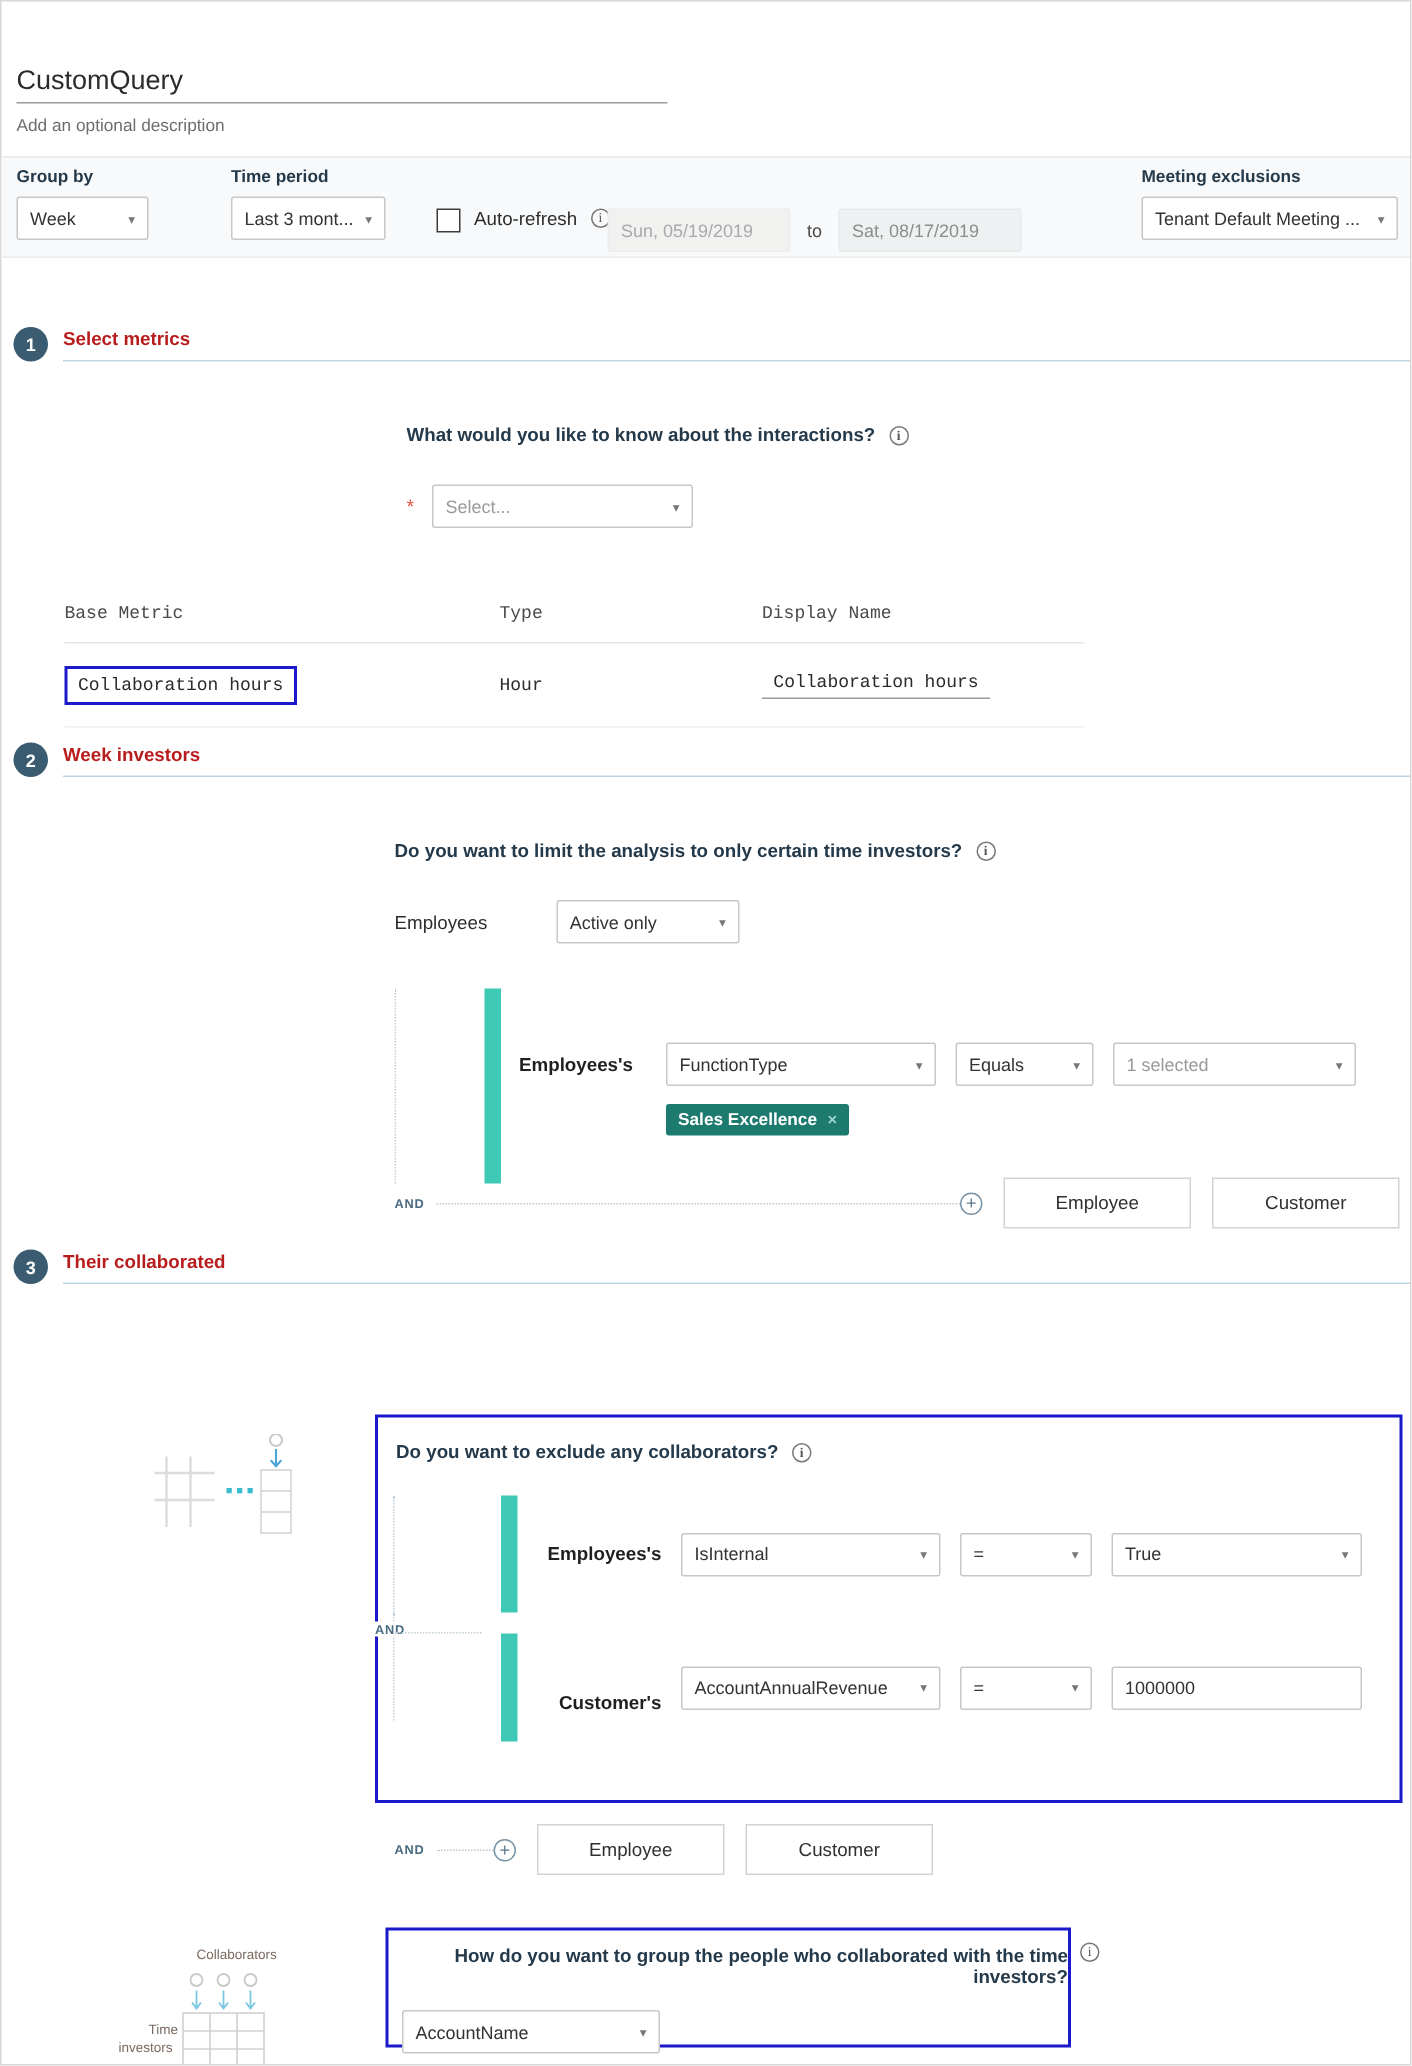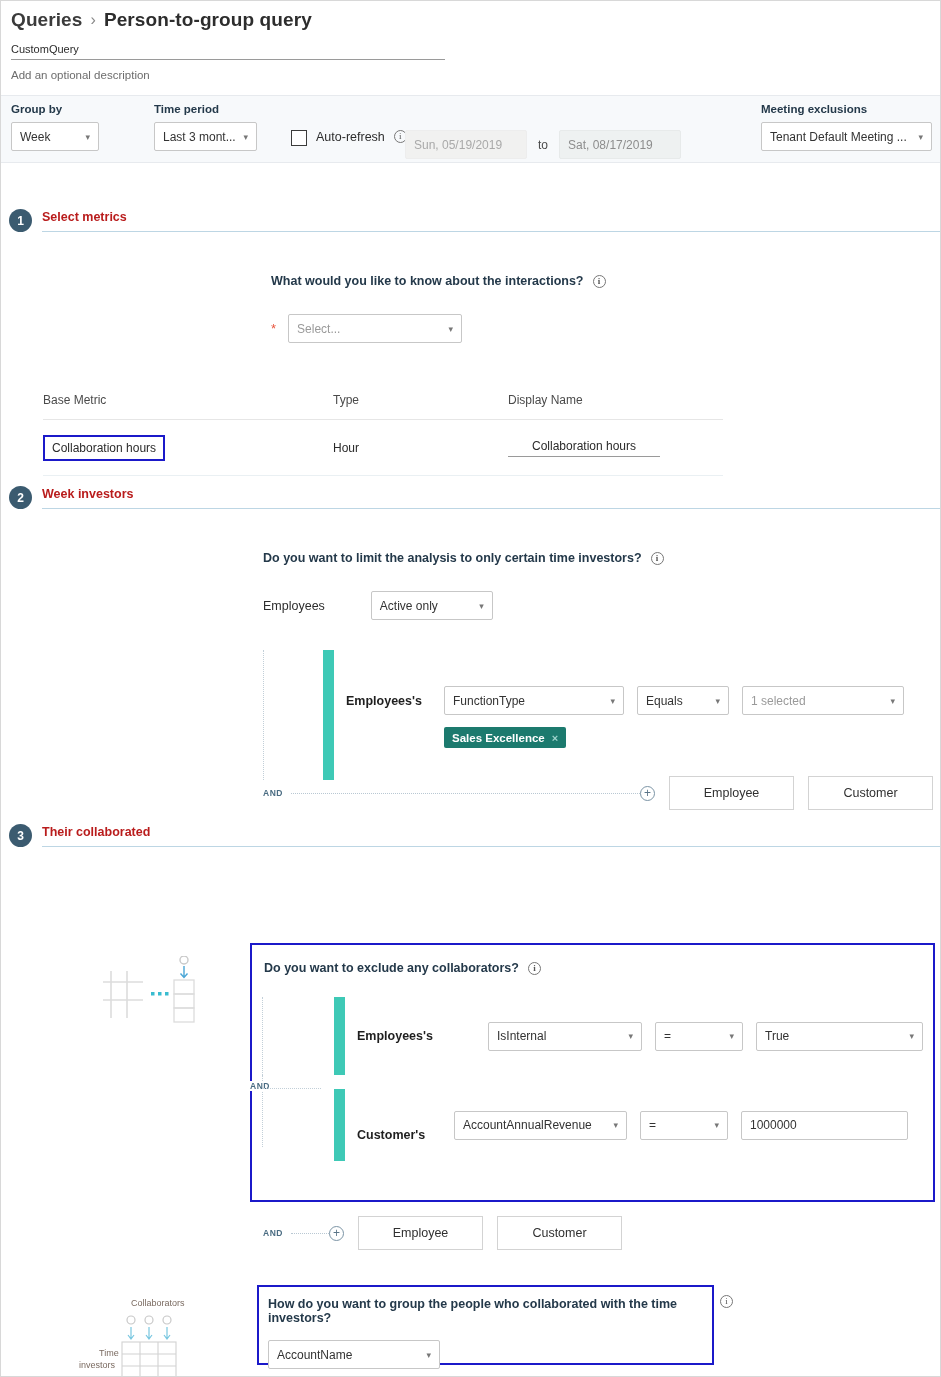--- a/index.html
+++ b/index.html
@@ -32,21 +32,21 @@
   .reset-btn .lbl { color:#35689a; }
   .run-btn {
     display:flex; align-items:center; gap:8px; justify-content:center;
     background:#f5bc0c; color:#1f1f00; width:98px; height:29px;
     font-size:13px; font-weight:600; cursor:pointer; margin-right:1px;
   }
 
   
   .title-block { padding: 4px 10px 0 10px; }
   .query-name {
-    font-size:11px; color:#2b2b2b; padding-bottom:4px;
+    font-size:18px; color:#2b2b2b; padding-bottom:4px;
     border-bottom:1px solid #9a9a9a; width:434px;
   }
   .query-desc { font-size:11.5px; color:#6d6d6d; margin-top:9px; }
 
   
   .toolbar {
     margin-top: 14px;
     background:#f7f9fb;
     border-top:1px solid #e7eaee; border-bottom:1px solid #e7eaee;
     height:68px; position:relative;
@@ -102,42 +102,37 @@
     display:flex; align-items:center; justify-content:center;
     font-size:12.5px; color:#303030; cursor:pointer;
   }
   .tag {
     background:#1c7a6e; color:#fff; font-size:11.5px; font-weight:600;
     height:21px; display:inline-flex; align-items:center; gap:7px;
     padding:0 8px; border-radius:2px;
   }
   .tag .x { color:#9fd3cc; font-size:11px; cursor:pointer; }
 
-  .hl-blue { outline:2.5px solid #1b19c9; outline-offset:0; }
-
-  
-  .mtable { margin-left:42px; width:680px; font-size:12px; }
+  .hl-blue { outline:2.5px solid #1b19c9; outline-offset:0;text-align:right; }
+
+  
+  .mtable { margin-left:42px; width:680px; font-size:12px;font-family:Liberation Mono, monospace; }
   .mtable .row { display:flex; align-items:center; }
   .mtable .hdr { color:#4a4a4a; height:40px; border-bottom:1px solid #e6e6e6; }
   .mtable .body { height:56px; border-bottom:1px solid #eaf0f3; }
   .c1 { width:290px; } .c2 { width:175px; } .c3 { width:215px; }
   .base-metric-box {
     border:2.5px solid #1b19c9; padding:4px 7px; font-size:12px; display:inline-block; background:#fff;
   }
   .display-name-ul { border-bottom:1px solid #9a9a9a; padding-bottom:3px; display:inline-block; min-width:152px; text-align:center; }
 </style>
 </head>
 <body>
 
 <div class="header">
-  <div class="breadcrumb">
-    <span>Queries</span>
-    <span class="bc-sep">›</span>
-    <span class="bc-current">Person-to-group query</span>
-  </div>
 </div>
 
 <div class="title-block">
   <div class="query-name">CustomQuery</div>
   <div class="query-desc">Add an optional description</div>
 </div>
 
 <div class="toolbar">
 
   <div class="tb-group" style="left:10px; top:7px;">
@@ -315,21 +310,21 @@
     <div class="q-text" style="margin:16px 0 0 12px;">
       <span>Do you want to exclude any collaborators?</span>
       <span class="info-i">i</span>
     </div>
 
     <div style="display:flex; margin-top:22px;">
       <div style="width:72px; border-left:1px dotted #c2cfd8; margin-left:10px; height:78px;"></div>
       <div class="teal-bar" style="height:78px;"></div>
       <div style="flex:1; padding-left:12px; display:flex; align-items:center; gap:13px;">
         <span style="font-size:12.5px;font-weight:700;color:#1f1f1f;width:84px;">Employees's</span>
-        <div class="sel" style="width:154px;margin-left:34px;">
+        <div class="sel" style="width:173px;">
           <span>IsInternal</span>
           <span class="caret">▾</span>
         </div>
         <div class="sel" style="width:88px;">
           <span>=</span>
           <span class="caret">▾</span>
         </div>
         <div class="sel" style="width:167px;">
           <span>True</span>
           <span class="caret">▾</span>

